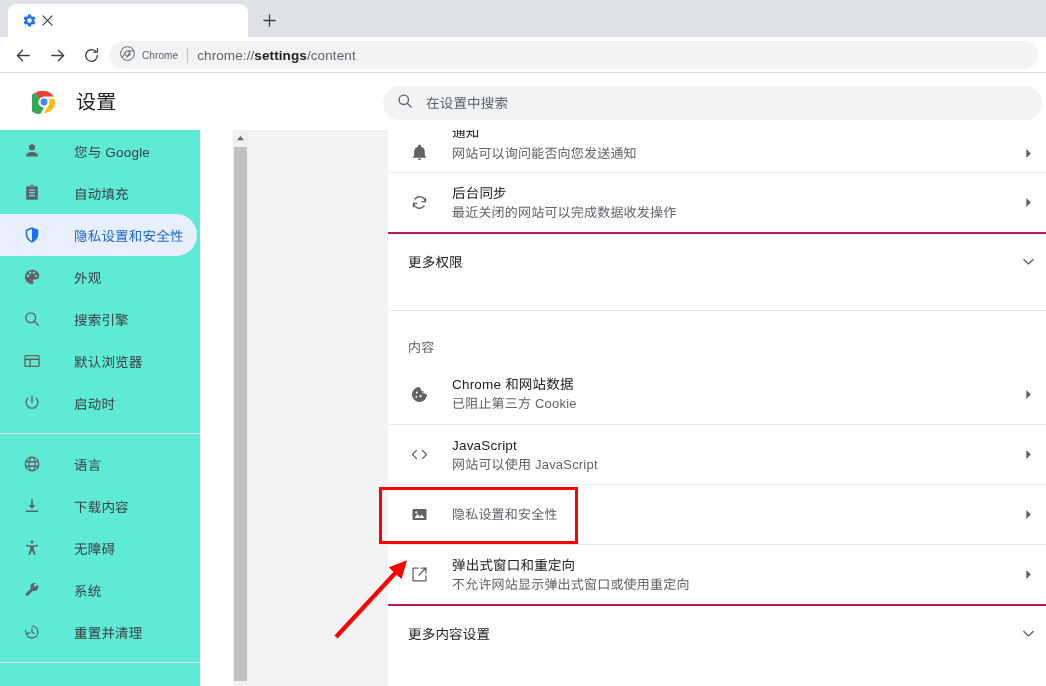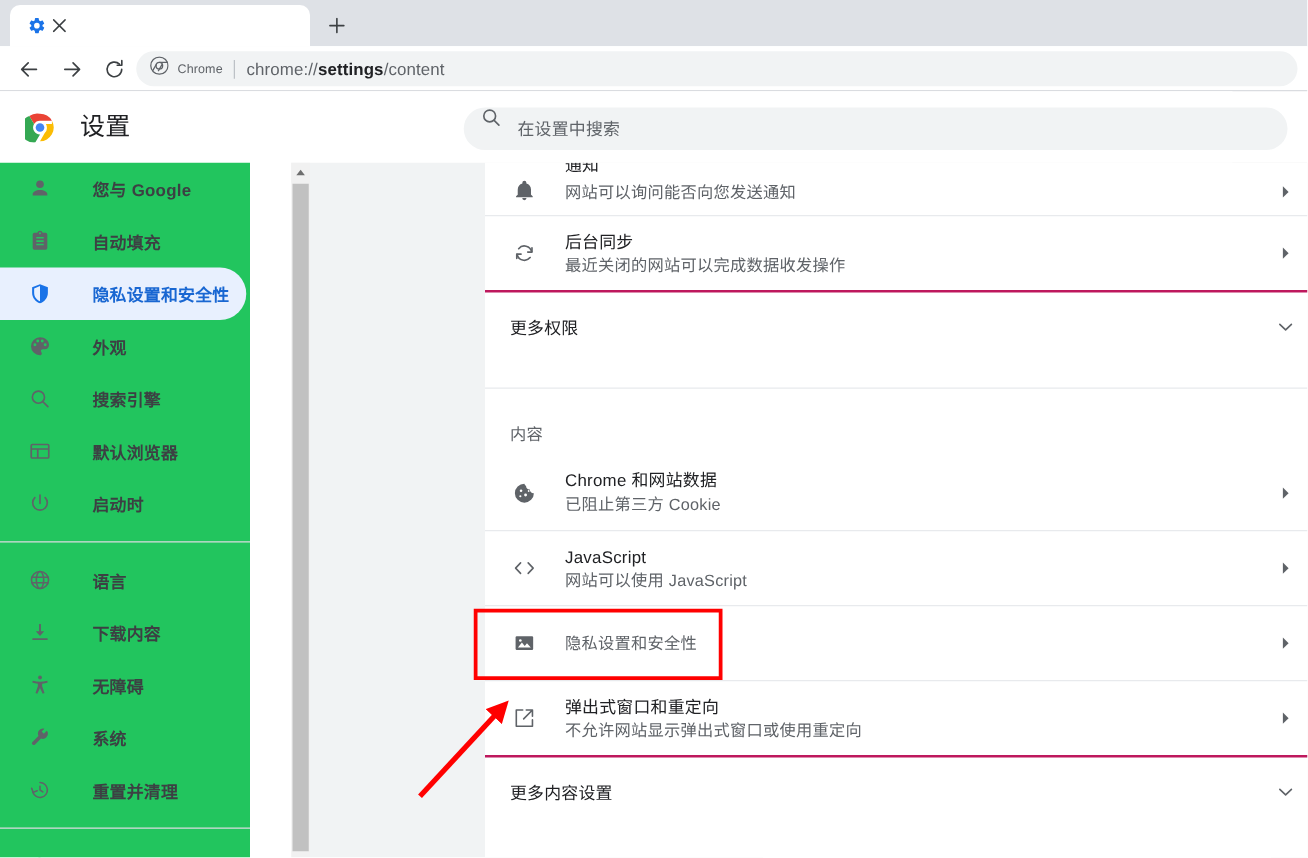--- a/index.html
+++ b/index.html
@@ -90,59 +90,58 @@
   }
   .omni-url .host { color: #202124; font-weight: bold; }
 
   .toolbar-shadow {
     position: absolute; left: 0; top: 72px; width: 1046px; height: 1px;
     background: #dadce0;
   }
 
   
   .settings-header {
-    position: absolute; left: 0; top: 73px; width: 986px; height: 57px;
+    position: absolute; left: 12px; top: 73px; width: 986px; height: 57px;
     background: #ffffff;
     z-index: 5;
   }
   .sh-logo {
     position: absolute; left: 20px; top: 17px;
     width: 24px; height: 24px;
   }
   .sh-title {
     position: absolute; left: 64px; top: 17px;
     font-size: 20px; color: #202124;
     line-height: 24px;
     letter-spacing: .3px;
   }
   .sh-search {
     position: absolute; left: 371px; top: 13px;
     width: 659px; height: 34px;
     background: #f1f3f4;
     border-radius: 17px;
-    display: flex; 
+    display: flex; align-items: center;
     padding-left: 14px;
   }
   .sh-search input {
     flex: 1 1 auto;
     border: none; outline: none; background: transparent;
     font-family: inherit; font-size: 13.5px;
     color: #202124;
     margin-left: 13px;
     letter-spacing: .2px;
   }
   .sh-search input::placeholder { color: #5f6368; }
 
   
   .sidebar {
     position: absolute; left: 0; top: 130px;
     width: 200px; height: 556px;
-    background: #22c55e;
+    background: #5eead4;
     overflow: hidden;
-    font-weight: bold;
   }
   .side-item {
     position: relative;
     height: 42px;
     display: flex; align-items: center;
     padding-left: 22px;
     margin-right: 3px;
     border-radius: 0 21px 21px 0;
   }
   .side-icon {

